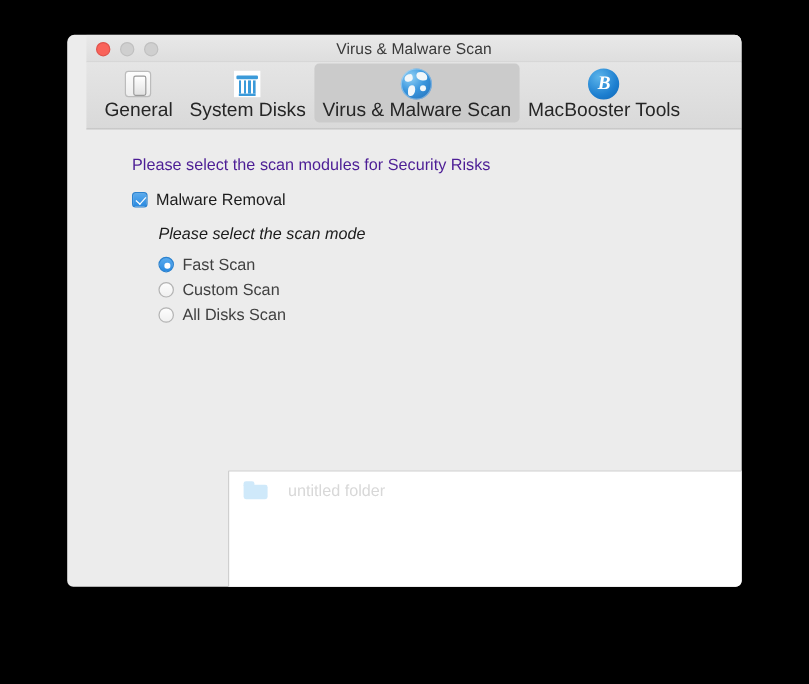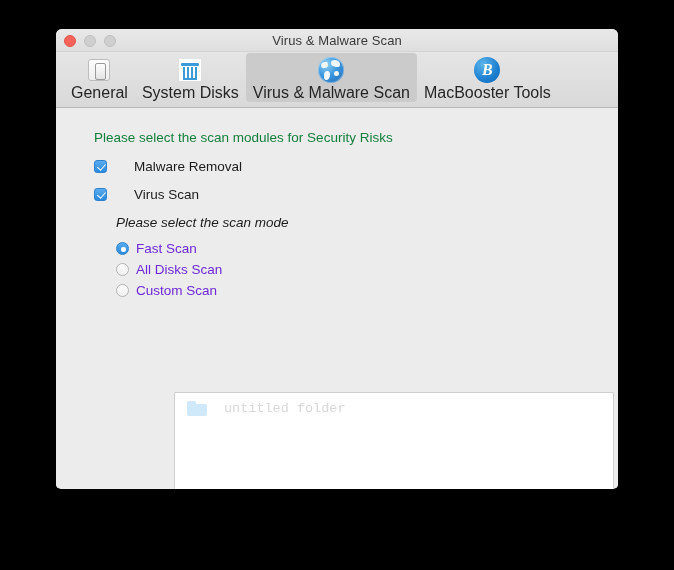--- a/index.html
+++ b/index.html
@@ -17,20 +17,21 @@
   #window {
     position: absolute;
     left: 56px;
     top: 29px;
     width: 562px;
     height: 460px;
     border-radius: 6px 6px 5px 5px;
     background: #ececec;
     overflow: hidden;
     box-shadow: 0 3px 10px rgba(0,0,0,0.55);
+    padding-left: 16px;
   }
 
   
   #titlebar {
     position: relative;
     height: 23px;
     background: linear-gradient(to bottom, #e9e9e9 0%, #dedede 100%);
     border-bottom: 1px solid #d3d3d3;
   }
   #traffic-lights {
@@ -215,29 +216,28 @@
   
   #content {
     position: relative;
     height: 380px;
     background: #ececec;
     padding: 22px 0 0 38px;
   }
 
   .heading {
     font-size: 13.5px;
-    color: #15803d;
+    color: #4c1d95;
     margin-bottom: 14px;
   }
 
   .check-row {
     display: flex;
     align-items: center;
     margin-bottom: 13px;
-    gap: 20px;
   }
   .checkbox {
     width: 13px; height: 13px;
     border-radius: 3px;
     background: linear-gradient(to bottom,#5aabee,#2a8ae0);
     border: 1px solid #2b82cf;
     margin-right: 7px;
     position: relative;
     flex: none;
   }
@@ -283,21 +283,21 @@
   .radio.on::after {
     content: "";
     position: absolute;
     left: 4px; top: 4px;
     width: 4.5px; height: 4.5px;
     border-radius: 50%;
     background: #ffffff;
   }
   .radio-label {
     font-size: 13.5px;
-    color: #6d28d9;
+    color: #404040;
   }
 
   
   #listbox {
     position: absolute;
     left: 118px;
     top: 284px;
     width: 440px;
     height: 121px;
     background: #ffffff;
@@ -329,21 +329,20 @@
     content: "";
     position: absolute;
     left: 0; top: 3px;
     width: 20px; height: 12px;
     background: #cfe9fa;
     border-radius: 0 2px 2px 2px;
   }
   .list-label {
     font-size: 13.5px;
     color: #d8d8d8;
-    font-family: Liberation Mono, monospace;
   }
 </style>
 </head>
 <body>
 
 <div id="window">
 
   <div id="titlebar">
     <div id="traffic-lights">
       <div class="light light-close"></div>
@@ -394,41 +393,37 @@
 
   <div id="content">
 
     <div class="heading">Please select the scan modules for Security Risks</div>
 
     <div class="check-row">
       <span class="checkbox"></span>
       <span class="check-label">Malware Removal</span>
     </div>
 
-    <div class="check-row">
-      <span class="checkbox"></span>
-      <span class="check-label">Virus Scan</span>
-    </div>
 
     <div class="subgroup">
       <div class="subheading">Please select the scan mode</div>
 
       <div class="radio-row">
         <span class="radio on"></span>
         <span class="radio-label">Fast Scan</span>
       </div>
 
       <div class="radio-row">
         <span class="radio"></span>
-        <span class="radio-label">All Disks Scan</span>
+        <span class="radio-label">Custom Scan</span>
       </div>
 
       <div class="radio-row">
         <span class="radio"></span>
-        <span class="radio-label">Custom Scan</span>
+        <span class="radio-label">All Disks Scan</span>
       </div>
     </div>
 
     <div id="listbox">
       <div class="list-row">
         <span class="folder-icon"></span>
         <span class="list-label">untitled folder</span>
       </div>
     </div>
 

